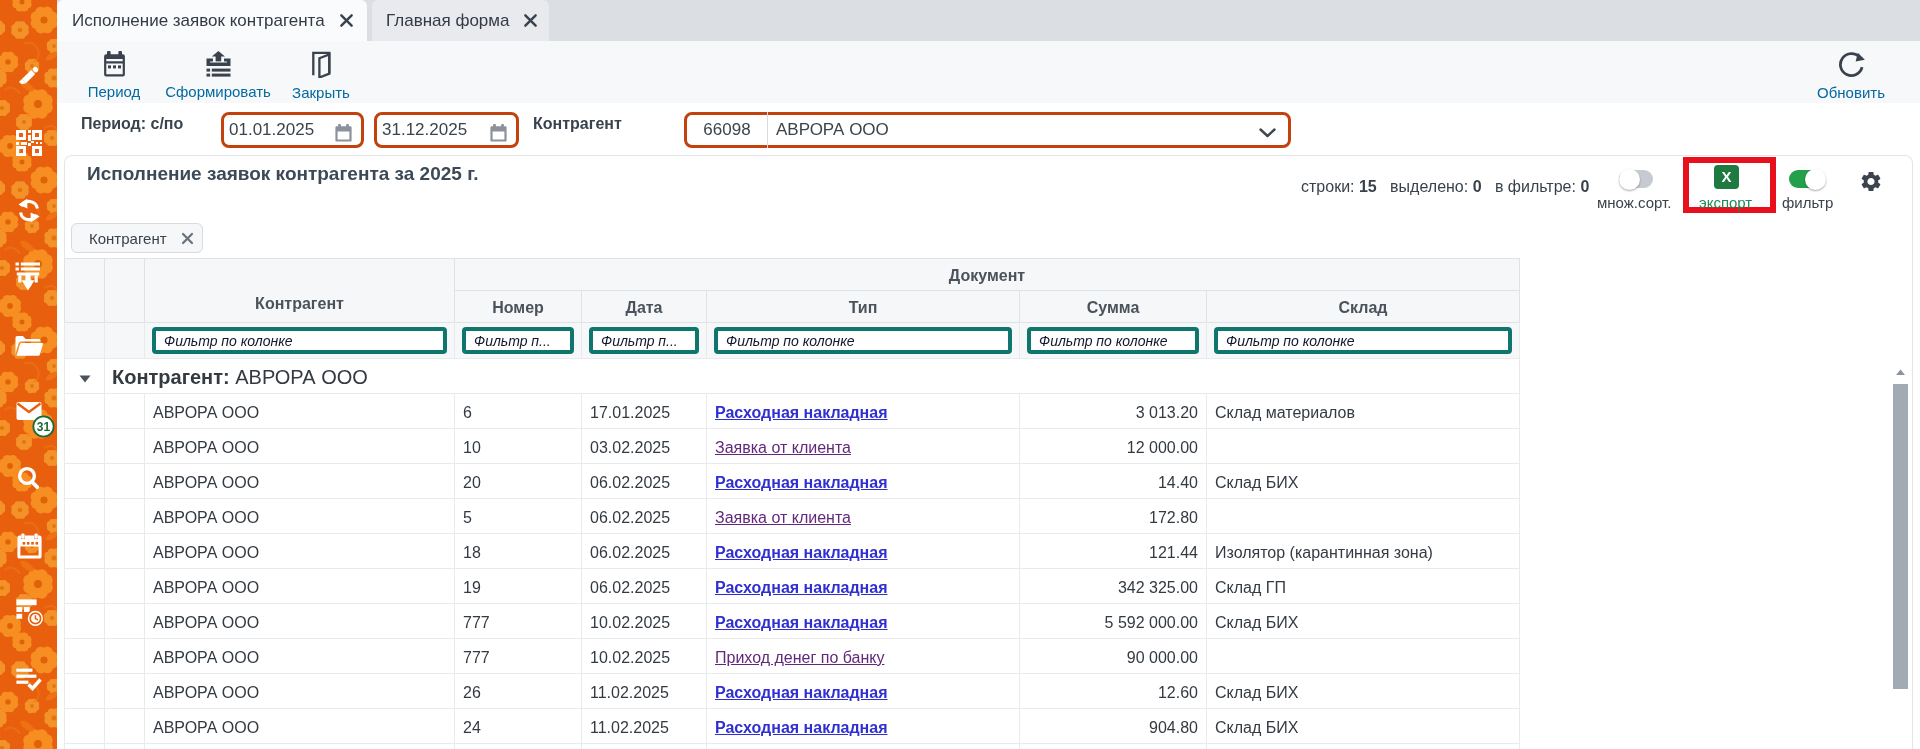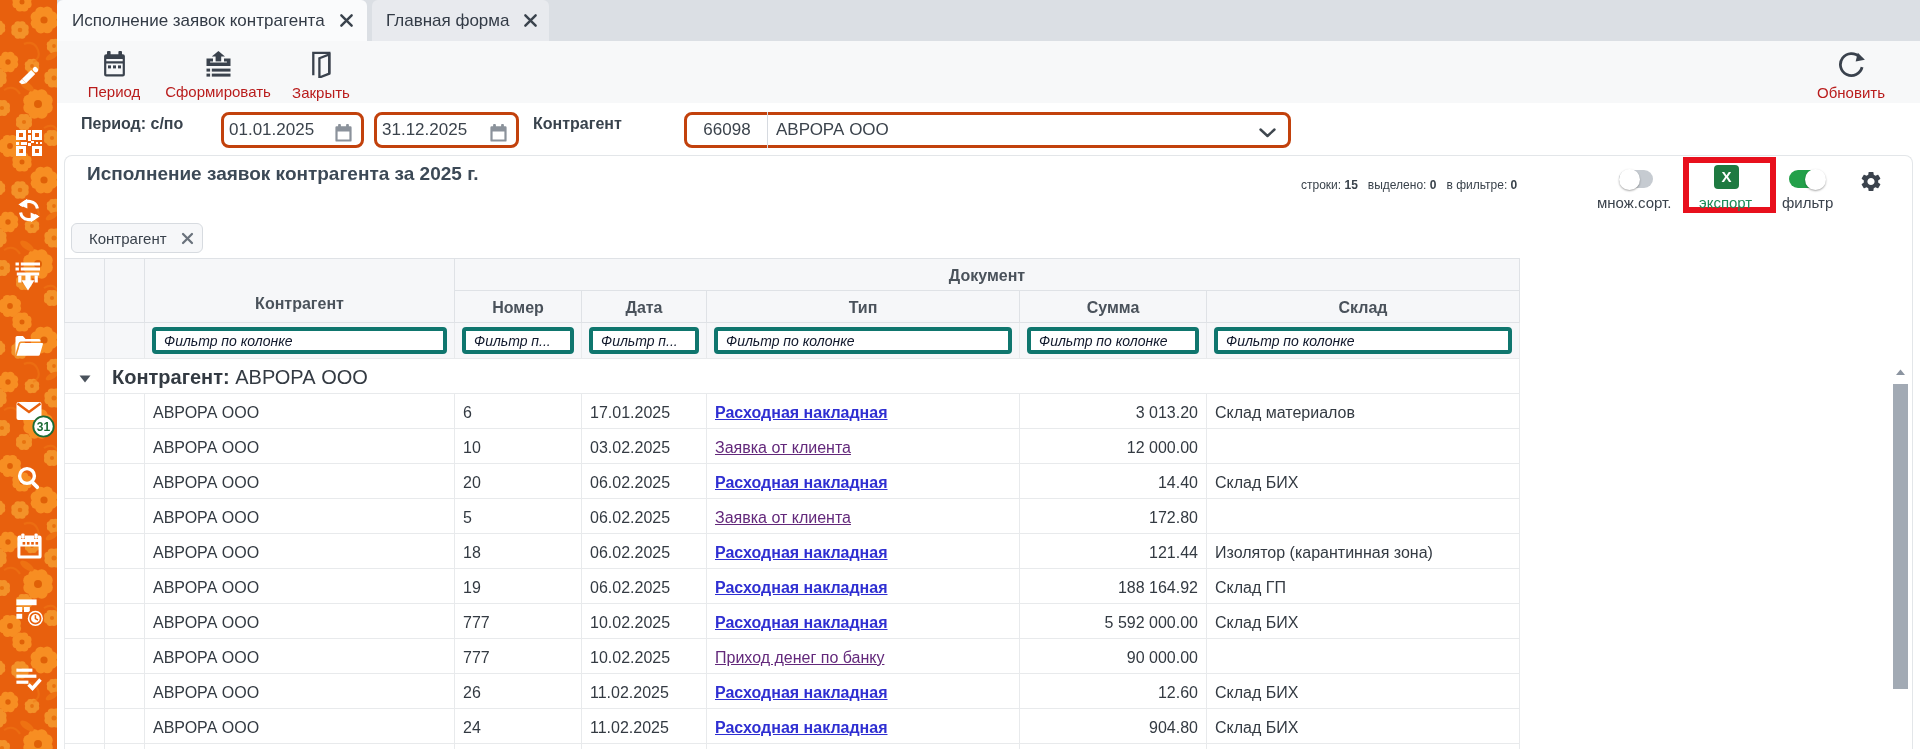--- a/index.html
+++ b/index.html
@@ -12,36 +12,36 @@
   #sidebar { left:0; top:0; width:57px; height:749px; }
 
   
   #tabbar { left:57px; top:0; width:1863px; height:41px; background:#dbdfe4; }
   .tab { position:absolute; top:0; height:41px; border-radius:6px 6px 0 0;
          font-size:17px; color:#333b46; display:flex; align-items:center; }
   .tabx { margin-left:14px; width:15px; height:15px; }
 
   
   #toolbar { left:57px; top:41px; width:1863px; height:62px; background:#f7f8f9; }
-  .tbtn { position:absolute; text-align:center; color:#b91c1c; font-size:15px; }
+  .tbtn { position:absolute; text-align:center; color:#0369a1; font-size:15px; }
   .tbtn svg { display:block; margin:0 auto 6px auto; }
 
   
   #filters { left:57px; top:103px; width:1863px; height:52px; background:#fff; }
   .flabel { position:absolute; font-weight:bold; font-size:16px; color:#39434d; top:12px; }
   .finput { position:absolute; top:9px; height:36px; border:3px solid #c2410c;
             border-radius:8px; background:#fff; font-size:17px; color:#3b434c;
             display:flex; align-items:center; }
 
   
   #panel { left:64px; top:155px; width:1849px; height:600px; background:#fff;
            border:1px solid #e3e6e9; border-bottom:none; border-radius:8px 8px 0 0; }
   #title { position:absolute; left:22px; top:7px; font-size:19px; font-weight:bold; color:#3c4956; }
 
-  #stats { position:absolute; top:22px; left:1236px; font-size:12px; color:#39424b; }
+  #stats { position:absolute; top:22px; left:1236px; font-size:16px; color:#39424b; }
   #stats b { font-weight:bold; }
 
   .toglabel { position:absolute; font-size:15px; color:#3a424c; top:38px; }
   .track { position:absolute; top:14px; height:18px; border-radius:9px; }
   .knob { position:absolute; top:12.5px; width:21px; height:21px; border-radius:50%;
           background:#fff; box-shadow:0 1px 2px rgba(0,0,0,.35); }
 
   #chip { position:absolute; left:6px; top:67px; width:132px; height:30px;
           border:1px solid #d7dbe0; border-radius:6px; background:#f6f7f9;
           font-size:15px; color:#3a424c; display:flex; align-items:center; padding-left:17px; }
@@ -552,21 +552,21 @@
             <td class="num">121.44</td>
             <td>Изолятор (карантинная зона)</td>
           </tr>
       <tr style="height:35px;">
             <td></td>
             <td></td>
             <td>АВРОРА ООО</td>
             <td>19</td>
             <td>06.02.2025</td>
             <td><span class="lnk-b">Расходная накладная</span></td>
-            <td class="num">188 164.92</td>
+            <td class="num">342 325.00</td>
             <td>Склад ГП</td>
           </tr>
       <tr style="height:35px;">
             <td></td>
             <td></td>
             <td>АВРОРА ООО</td>
             <td>777</td>
             <td>10.02.2025</td>
             <td><span class="lnk-b">Расходная накладная</span></td>
             <td class="num">5 592 000.00</td>

